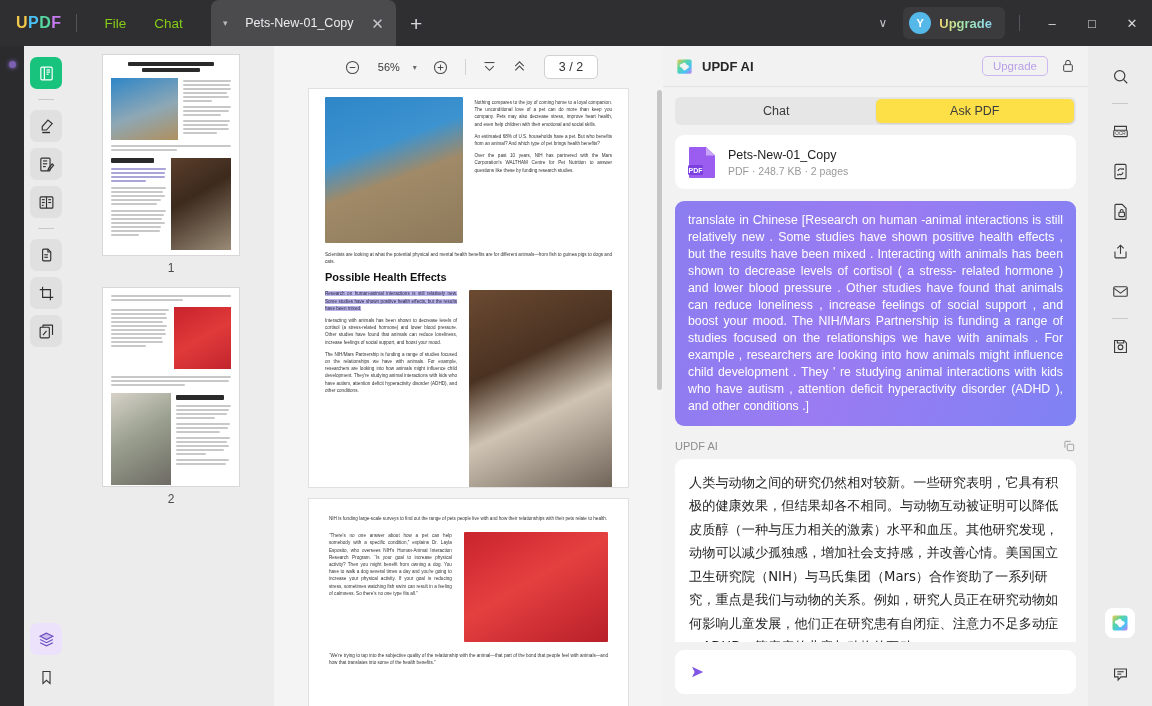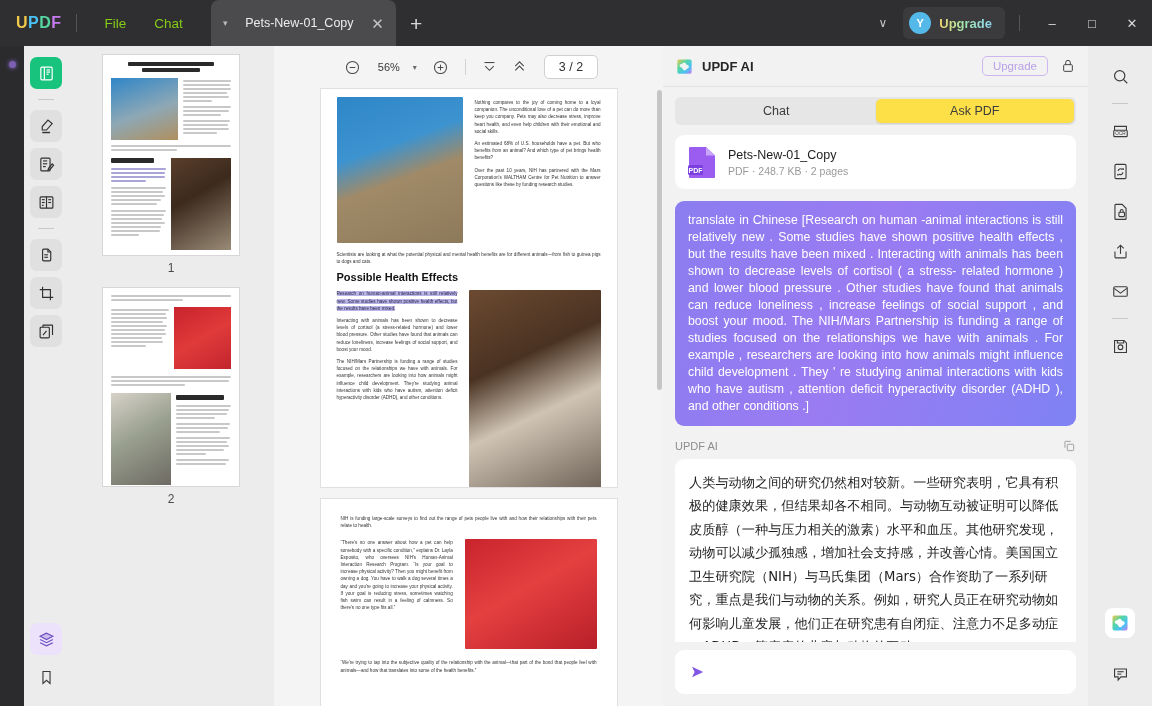--- a/index.html
+++ b/index.html
@@ -117,21 +117,21 @@
     border:1px solid #d0d0d0; border-radius:5px; background:#fff;
     font-size:12.5px; color:#303030; padding:4px 14px; margin-left:8px;
   }
 
   
   .doc-view {
     position:absolute; top:88px; left:274px; width:389px; height:618px;
     background:#f4f4f4; overflow:hidden; padding-top:0px;
   }
   .page {
-    width:298px; margin:0 auto 10px; background:#fff; border:1px solid #e0e0e0;
+    width:321px; margin:0 auto 10px; background:#fff; border:1px solid #e0e0e0;
     position:relative; overflow:hidden;
   }
   .page.p1 { height:400px; padding:8px 16px 0; }
   .page.p2 { height:250px; padding:16px 20px 0; }
   .col2 { display:flex; gap:12px; }
   .ptxt { font-size:4.6px; line-height:7.2px; color:#333; text-align:justify; }
   .ptxt p { margin-bottom:5px; }
   .phead { font-size:11px; font-weight:bold; color:#111; margin:6px 0 7px; }
   .hl { background:#b9b3e8; color:#2a2a4a; }
   .pimg { background:#8a8a8a; }

